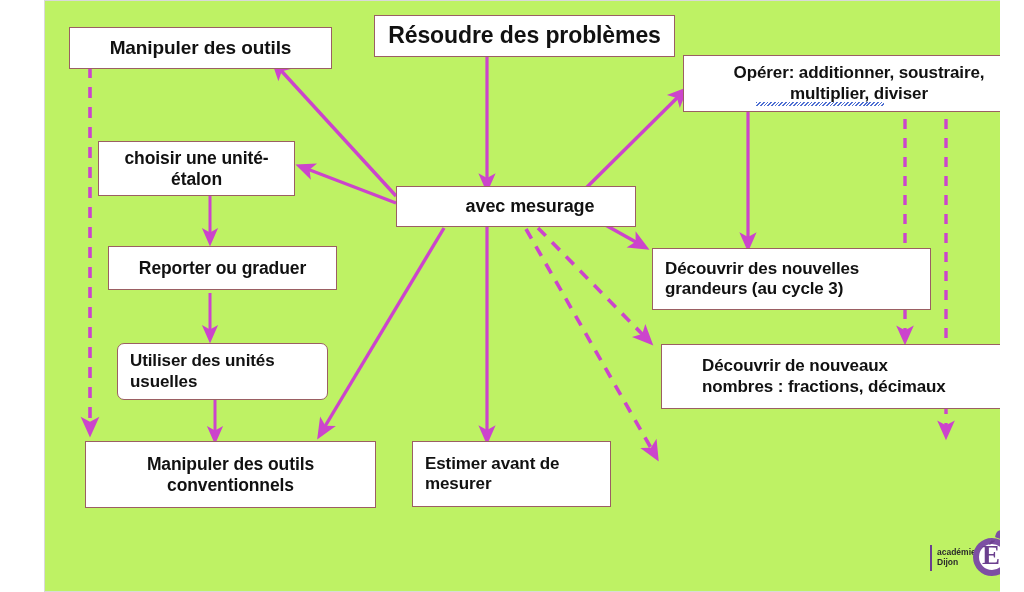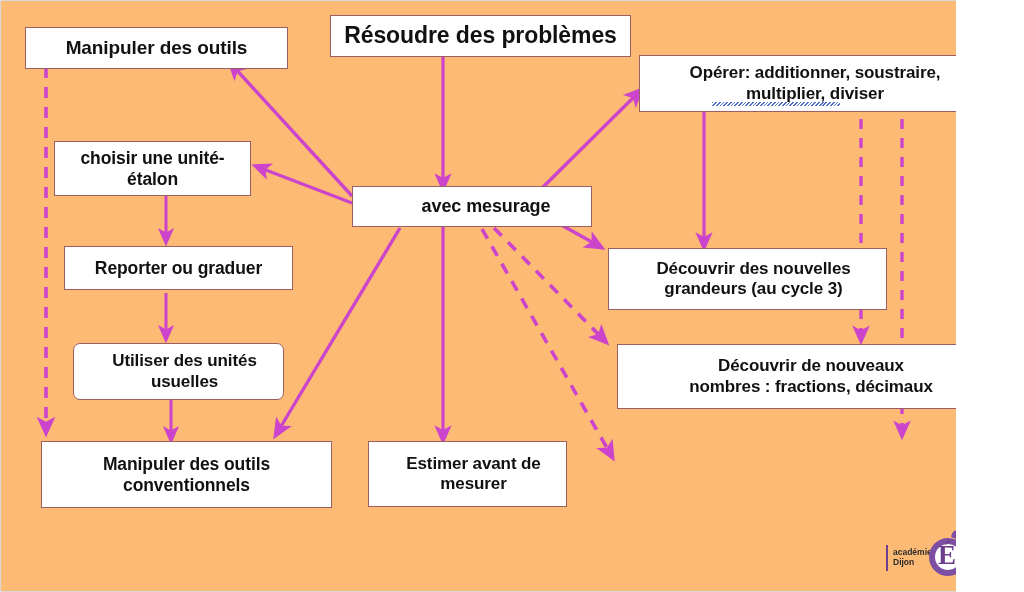--- a/index.html
+++ b/index.html
@@ -1,22 +1,23 @@
 <!DOCTYPE html>
 <html><head>
 <meta charset="utf-8">
 <style>
   html,body{margin:0;padding:0;background:#ffffff;}
   body{font-family:"Liberation Sans","DejaVu Sans",sans-serif;}
 
   #canvas{
     position:relative;
     width:956px;height:592px;
-    background:#fdba74;
+    background:#bef264;
     overflow:hidden;
+    margin-left:44px;
   }
   
   #page-frame{
     position:absolute;left:0;top:0;width:1024px;height:592px;
     border:1px solid #d9d9d9;
     box-sizing:border-box;
     pointer-events:none;
   }
 
   svg#arrows{
@@ -32,21 +33,21 @@
     color:#111111;
     font-weight:bold;
     display:flex;
     flex-direction:column;
     justify-content:center;
     line-height:1.18;
     letter-spacing:-0.1px;
   }
   .node .ln{display:block;white-space:nowrap;}
   .center{align-items:center;text-align:center;}
-  .left{align-items:center;text-align:left;padding-left:12px;}
+  .left{align-items:flex-start;text-align:left;padding-left:12px;}
 
   
   .squiggle{
     position:absolute;
     height:4px;
     background-image:
       repeating-linear-gradient(135deg,
         #3a5fcd 0px,#3a5fcd 1.2px,
         rgba(0,0,0,0) 1.2px,rgba(0,0,0,0) 2.6px);
     opacity:.9;

